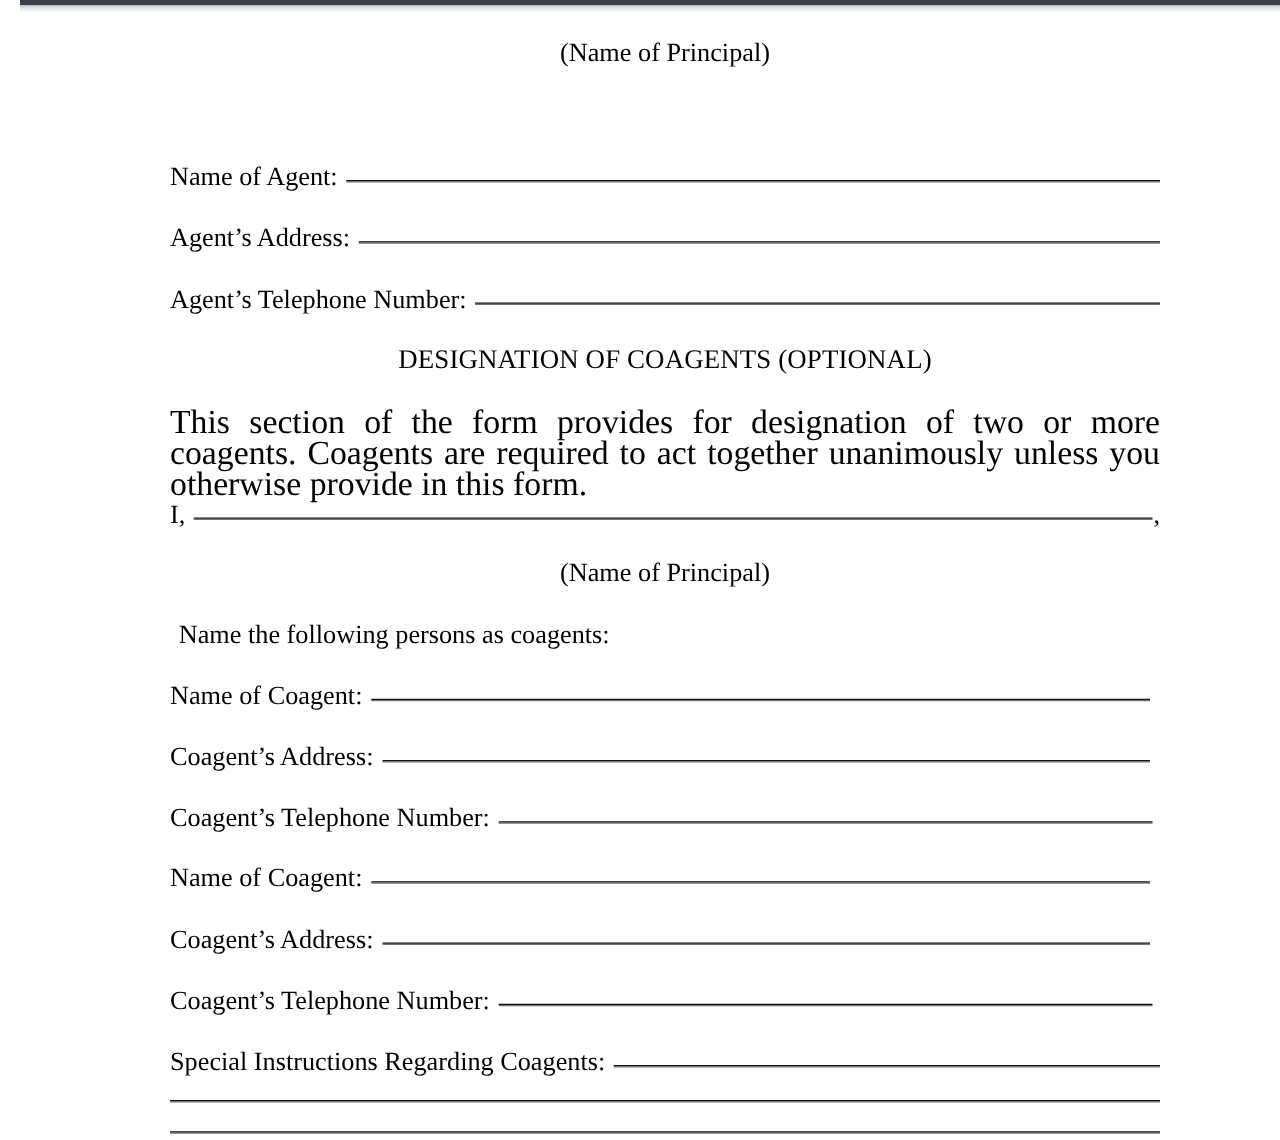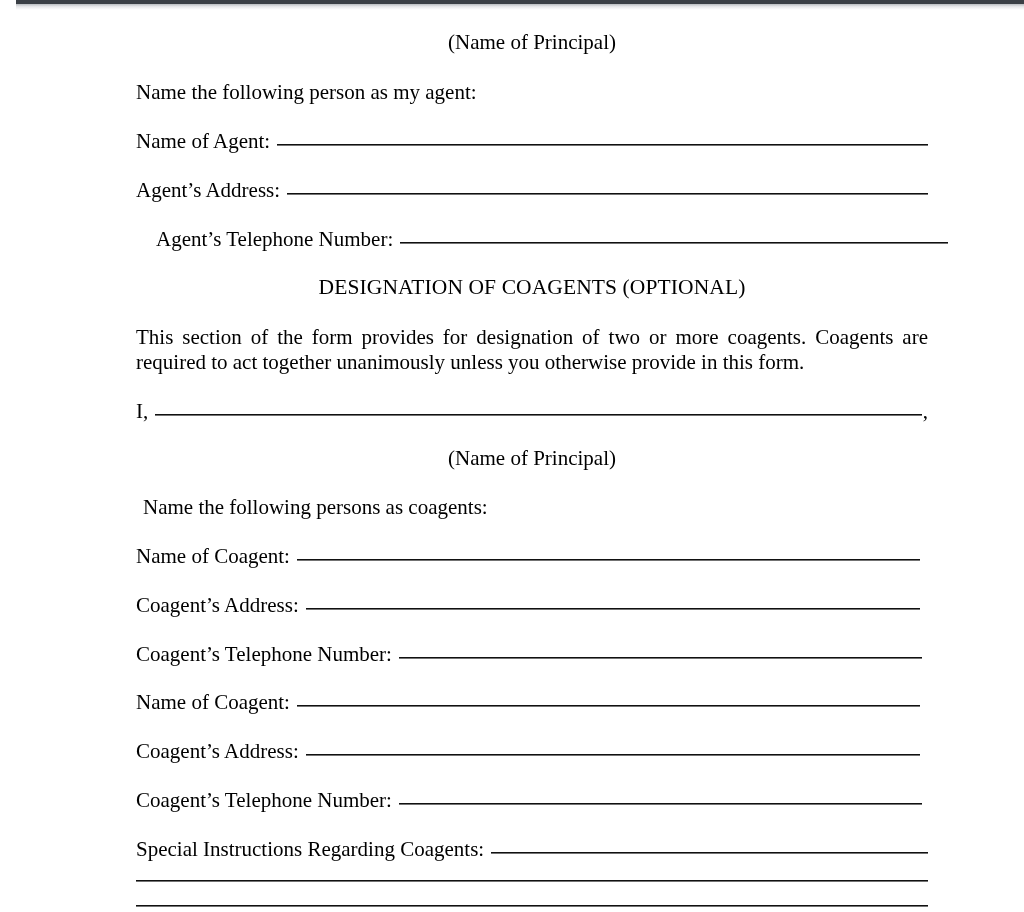--- a/index.html
+++ b/index.html
@@ -63,21 +63,21 @@
 
   .heading {
     text-align: center;
     font-size: 21.5px;
     letter-spacing: 0.1px;
     line-height: 1.1;
     white-space: nowrap;
   }
 
   .para {
-    font-size: 21px;
+    font-size: 27px;
     line-height: 25px;
     text-align: justify;
     text-justify: inter-word;
   }
 
   
   .field {
     display: flex;
     align-items: baseline;
     font-size: 21px;
@@ -119,33 +119,32 @@
 
 <div id="sheet">
 
   <div id="page-edge">
     <div class="edge-dark"></div>
     <div class="edge-fade"></div>
   </div>
 
   <div class="col centered" style="top:31px;">(Name of Principal)</div>
 
-  <div class="col plain" style="top:81px;">Name the following person as my agent:</div>
 
   <div class="col field" style="top:130px;justify-content:space-between;">
     <span class="label">Name of Agent:</span>
     <span class="rule"></span>
   </div>
 
   <div class="col field" style="top:179px;">
     <span class="label">Agent’s Address:</span>
     <span class="rule"></span>
   </div>
 
-  <div class="col field" style="top:228px;margin-left:20px;">
+  <div class="col field" style="top:228px;">
     <span class="label">Agent’s Telephone Number:</span>
     <span class="rule"></span>
   </div>
 
   <div class="col heading" style="top:276px;">DESIGNATION OF COAGENTS (OPTIONAL)</div>
 
   <div class="col para" style="top:325px;">This section of the form provides for designation of two or more coagents. Coagents are required to act together unanimously unless you otherwise provide in this form.</div>
 
   <div class="col field" style="top:400px;">
     <span class="label">I,</span>

